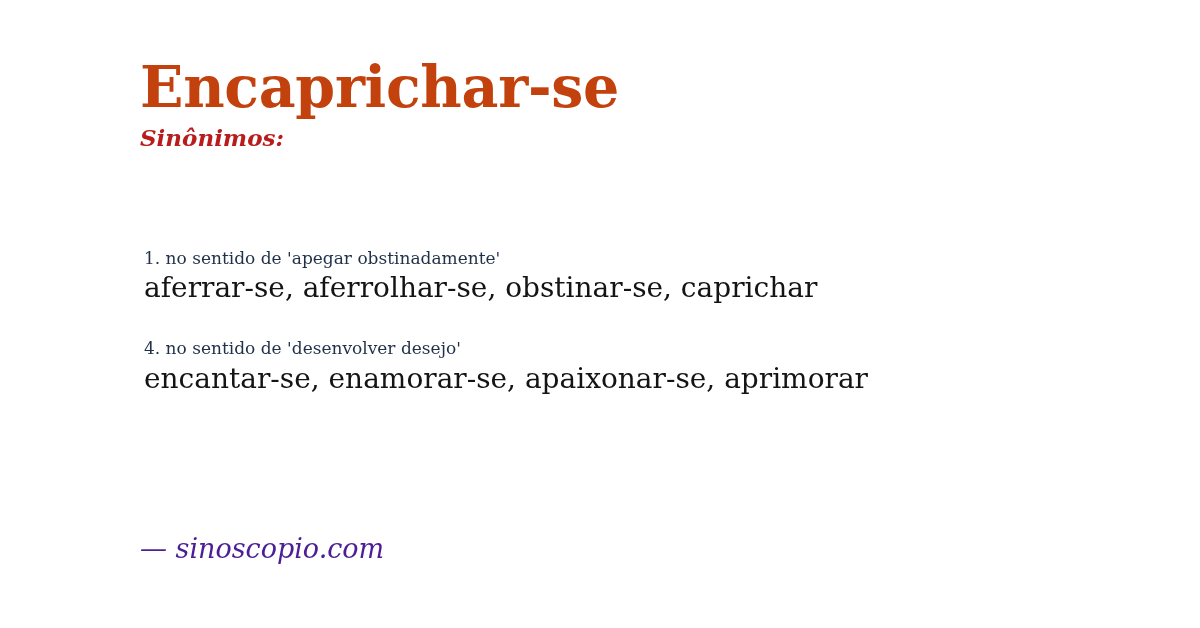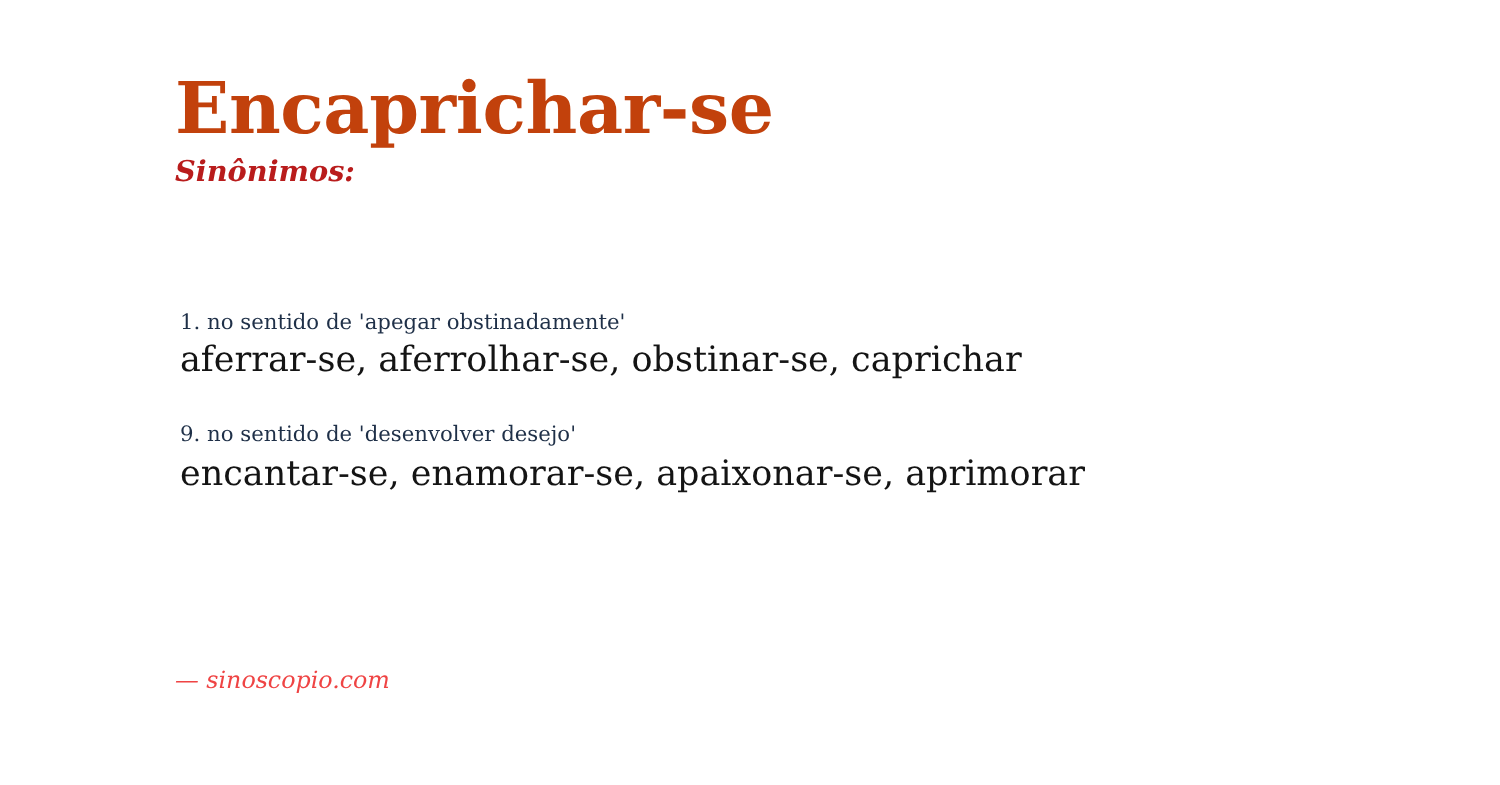--- a/index.html
+++ b/index.html
@@ -89,23 +89,23 @@
 
   
   .footer {
     position: absolute;
     left: 140px;
     top: 535px;
   }
 
   .attribution {
     font-family: "DejaVu Serif", "Liberation Serif", serif;
-    font-size: 19px;
+    font-size: 27px;
     font-style: italic;
-    color: #ef4444;
+    color: #4c1d95;
     line-height: 1.0;
     white-space: nowrap;
   }
 </style>
 </head>
 <body>
 
 <div class="card">
 
   <div class="header">
@@ -114,21 +114,21 @@
   </div>
 
   <div class="senses">
 
     <div class="sense">
       <div class="sense-label">1. no sentido de 'apegar obstinadamente'</div>
       <div class="sense-synonyms">aferrar-se, aferrolhar-se, obstinar-se, caprichar</div>
     </div>
 
     <div class="sense">
-      <div class="sense-label">9. no sentido de 'desenvolver desejo'</div>
+      <div class="sense-label">4. no sentido de 'desenvolver desejo'</div>
       <div class="sense-synonyms">encantar-se, enamorar-se, apaixonar-se, aprimorar</div>
     </div>
 
 
   </div>
 
   <div class="footer">
     <div class="attribution">— sinoscopio.com</div>
   </div>
 

